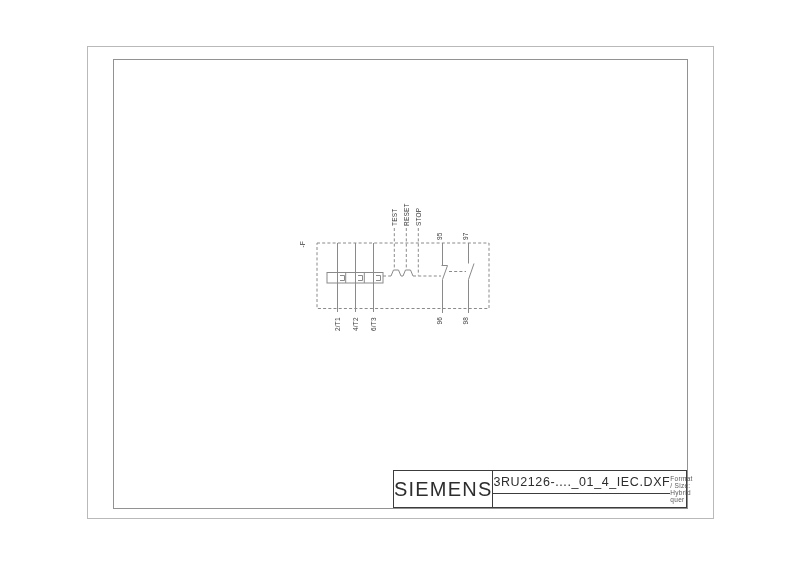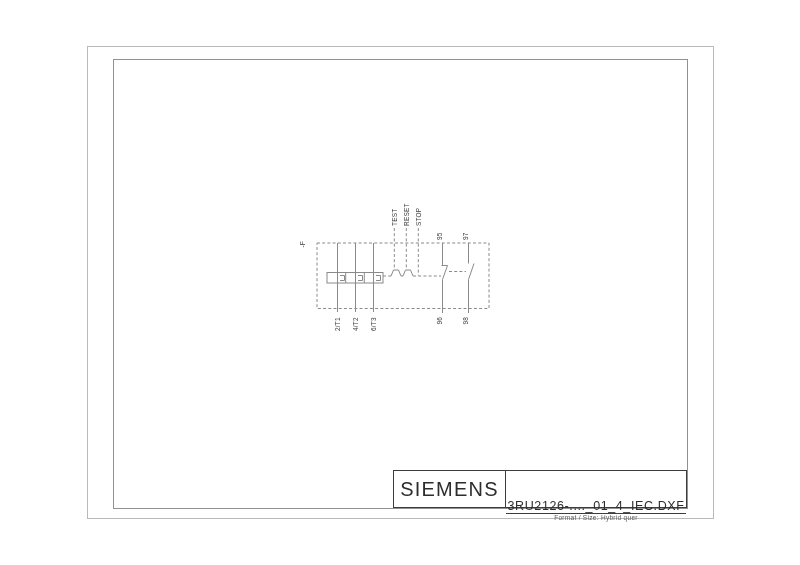--- a/index.html
+++ b/index.html
@@ -15,21 +15,21 @@
   .dash{stroke:#8a8a8a;stroke-width:1;fill:none;stroke-dasharray:3 2.2;}
   .lbl{font-family:"Liberation Sans",sans-serif;font-size:6.5px;fill:#3a3a3a;letter-spacing:0.2px;}
   #title-block{
     position:absolute;left:393px;top:470px;width:292px;height:36px;
     border:1px solid #3c3c3c;display:flex;background:#ffffff;
   }
   #tb-brand{
     width:111px;border-right:1px solid #3c3c3c;display:flex;align-items:center;justify-content:center;
     font-size:20px;letter-spacing:1.2px;color:#2d2d2d;text-align:right;
   }
-  #tb-right{flex:1;display:flex;flex-direction:column;margin-top:28px;}
+  #tb-right{flex:1;display:flex;flex-direction:row;}
   #tb-file{
     height:22px;border-bottom:1px solid #3c3c3c;display:flex;align-items:center;justify-content:center;
     font-size:12.5px;letter-spacing:0.6px;color:#2d2d2d;white-space:nowrap;
   }
   #tb-format{
     flex:1;display:flex;align-items:center;justify-content:center;
     font-size:6.5px;color:#5a5a5a;letter-spacing:0.3px;
   }
 </style>
 </head>

